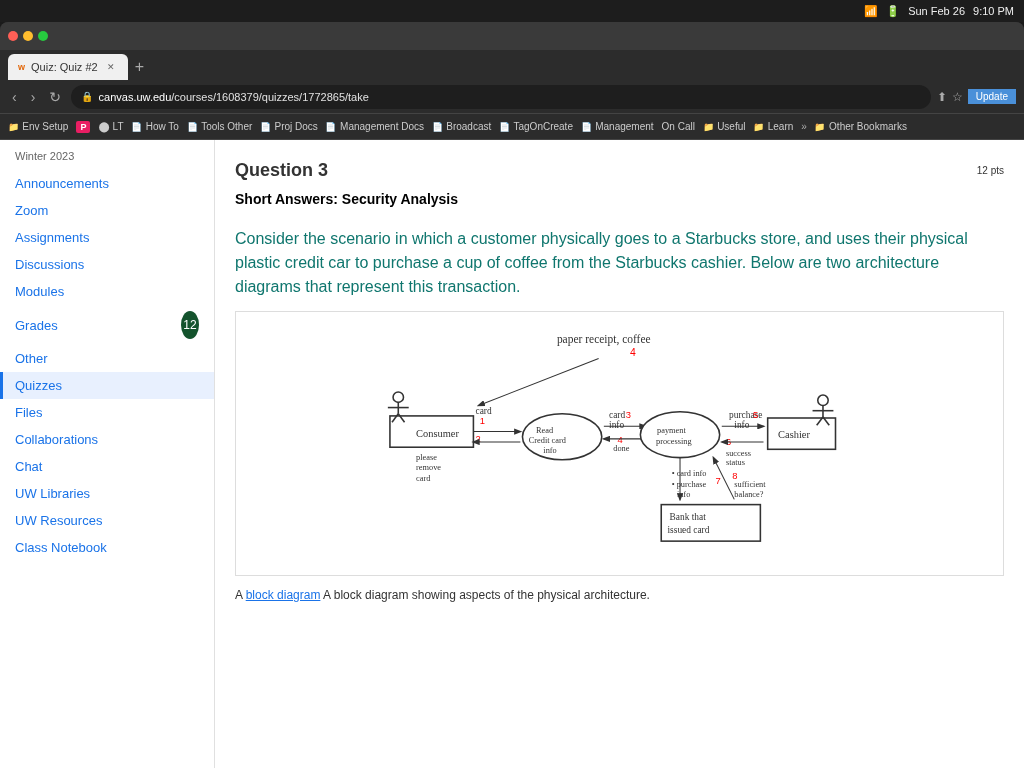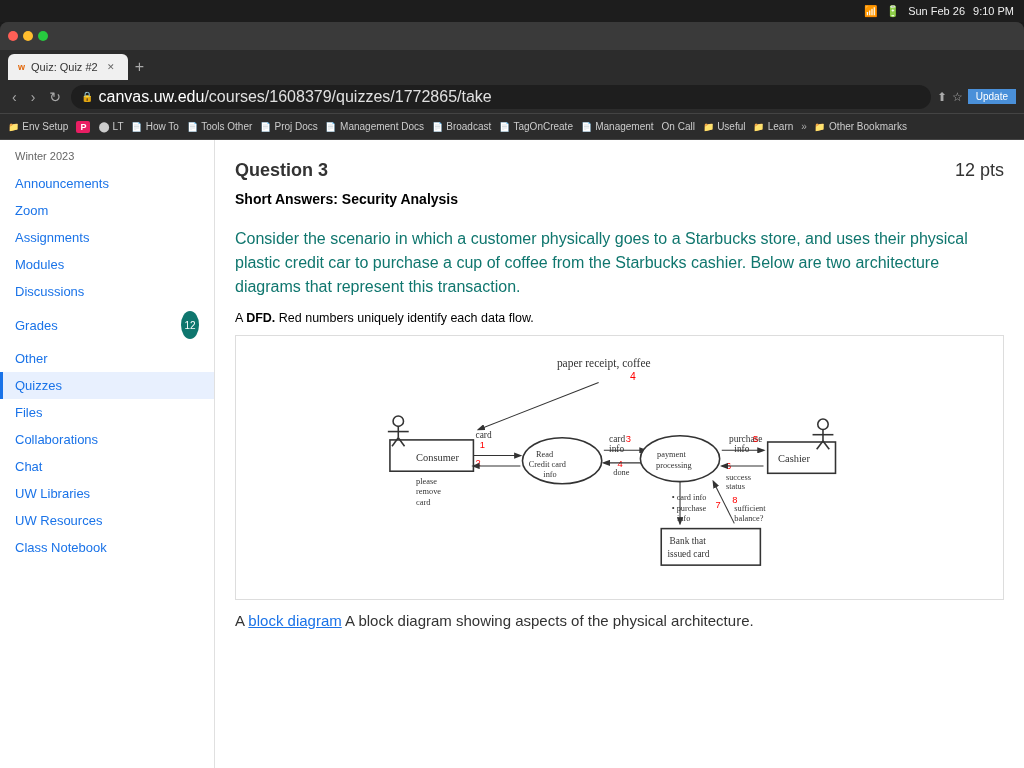--- a/index.html
+++ b/index.html
@@ -123,21 +123,21 @@
       display: flex;
       align-items: center;
       padding: 0 10px;
       gap: 5px;
     }
 
     .url-lock { color: #aaa; font-size: 10px; }
 
     .url-text {
       color: #e0e0e0;
-      font-size: 16px;
+      font-size: 11px;
     }
 
     .url-text .url-domain {
       color: #fff;
       font-weight: 500;
     }
 
     .address-right {
       display: flex;
       align-items: center;
@@ -221,29 +221,29 @@
     }
 
     .sidebar-nav-item.active {
       background: #e8f0fe;
       border-left: 3px solid #1a73e8;
       padding-left: 12px;
       font-weight: 500;
     }
 
     .badge {
-      background: #0f766e;
+      background: #14532d;
       color: white;
       border-radius: 50%;
       width: 18px;
       height: 28px;
       display: flex;
       align-items: center;
       justify-content: center;
-      font-size: 10px;
+      font-size: 12px;
     }
 
     
     .main-content {
       flex: 1;
       background: #fff;
       padding: 20px;
       overflow-y: auto;
     }
 
@@ -255,21 +255,21 @@
     }
 
     .question-title {
       font-size: 18px;
       font-weight: 600;
       color: #333;
     }
 
     .question-pts {
       color: #333;
-      font-size: 18px;
+      font-size: 10px;
     }
 
     .question-subtitle {
       font-size: 14px;
       font-weight: 600;
       margin-bottom: 20px;
     }
 
     .question-body {
       font-size: 16px;
@@ -294,21 +294,21 @@
       min-height: 240px;
       position: relative;
     }
 
     .diagram-svg {
       width: 100%;
       height: 240px;
     }
 
     .block-diagram-text {
-      font-size: 15px;
+      font-size: 12px;
       color: #333;
       margin-top: 12px;
     }
 
     .block-diagram-text a {
       color: #1a73e8;
       text-decoration: underline;
     }
 
     .system-status-bar {
@@ -437,24 +437,24 @@
       <div class="sidebar-nav-item">
         <span>Announcements</span>
       </div>
       <div class="sidebar-nav-item">
         <span>Zoom</span>
       </div>
       <div class="sidebar-nav-item">
         <span>Assignments</span>
       </div>
       <div class="sidebar-nav-item">
+        <span>Discussions</span>
+      </div>
+      <div class="sidebar-nav-item">
         <span>Modules</span>
-      </div>
-      <div class="sidebar-nav-item">
-        <span>Discussions</span>
       </div>
       <div class="sidebar-nav-item">
         <span>Grades</span>
         <span class="badge">12</span>
       </div>
       <div class="sidebar-nav-item">
         <span>Other</span>
       </div>
       <div class="sidebar-nav-item active">
         <span>Quizzes</span>
@@ -480,23 +480,20 @@
     </div>
 
     <div class="main-content">
       <div class="question-header">
         <span class="question-title">Question 3</span>
         <span class="question-pts">12 pts</span>
       </div>
 
       <div class="question-subtitle">Short Answers: Security Analysis</div>
       <div class="question-body">Consider the scenario in which a customer physically goes to a Starbucks store, and uses their physical plastic credit car to purchase a cup of coffee from the Starbucks cashier. Below are two architecture diagrams that represent this transaction.</div>
-      <div class="dfd-label">
-        A <strong>DFD.</strong> Red numbers uniquely identify each data flow.
-      </div>
 
       <div class="diagram-area">
         <svg class="diagram-svg" viewBox="0 0 500 230" xmlns="http://www.w3.org/2000/svg">
 
           <text x="190" y="20" font-size="11" font-family="cursive" fill="#333">paper receipt, coffee</text>
           <text x="260" y="33" font-size="10" font-family="sans-serif" fill="red">4</text>
 
           <line x1="230" y1="35" x2="115" y2="80" stroke="#333" stroke-width="1" marker-end="url(#arrowhead)"></line>
 
           <rect x="30" y="90" width="80" height="30" stroke="#333" fill="white" stroke-width="1.5"></rect>

